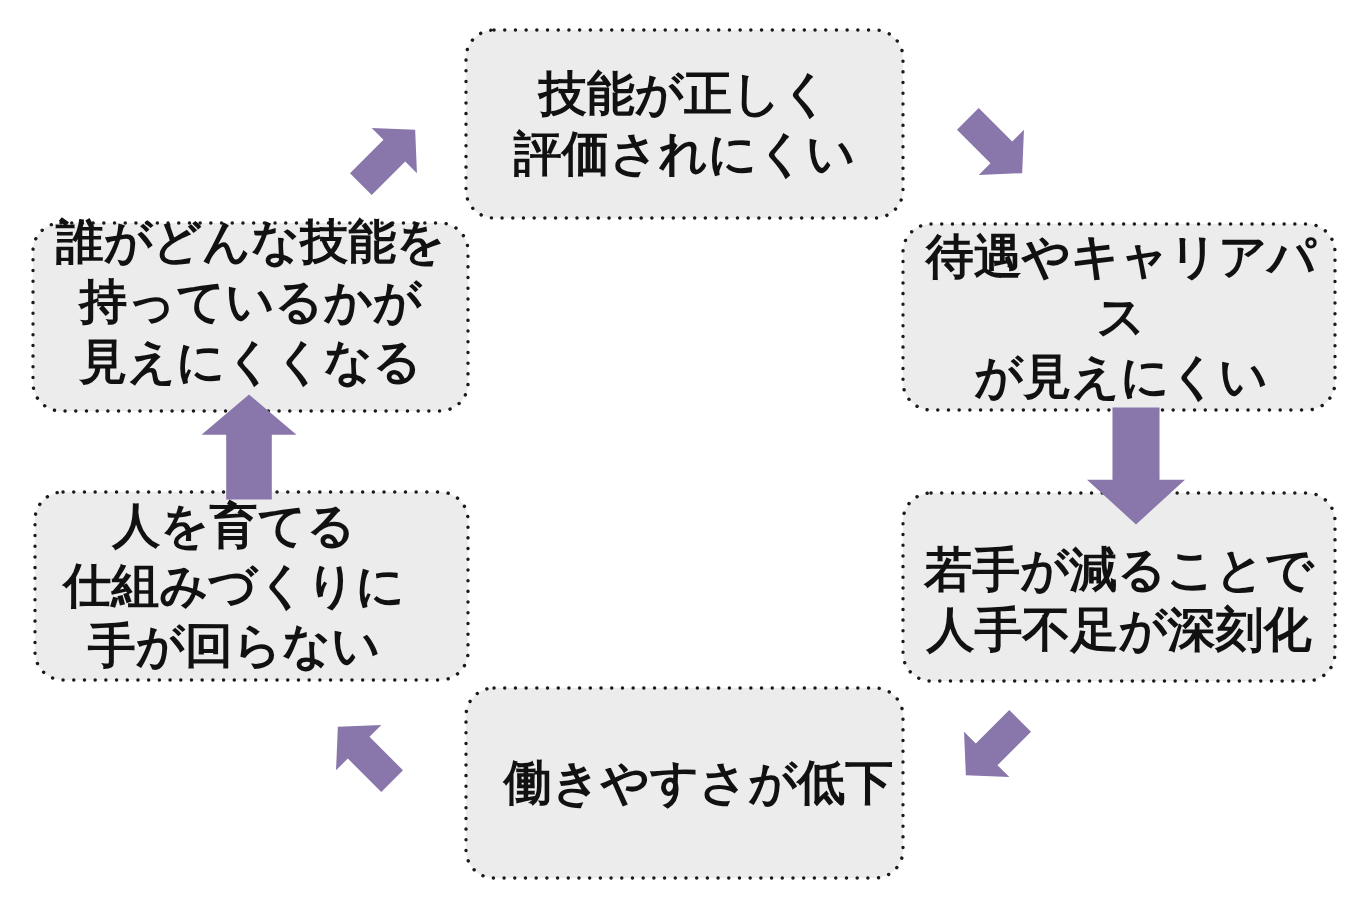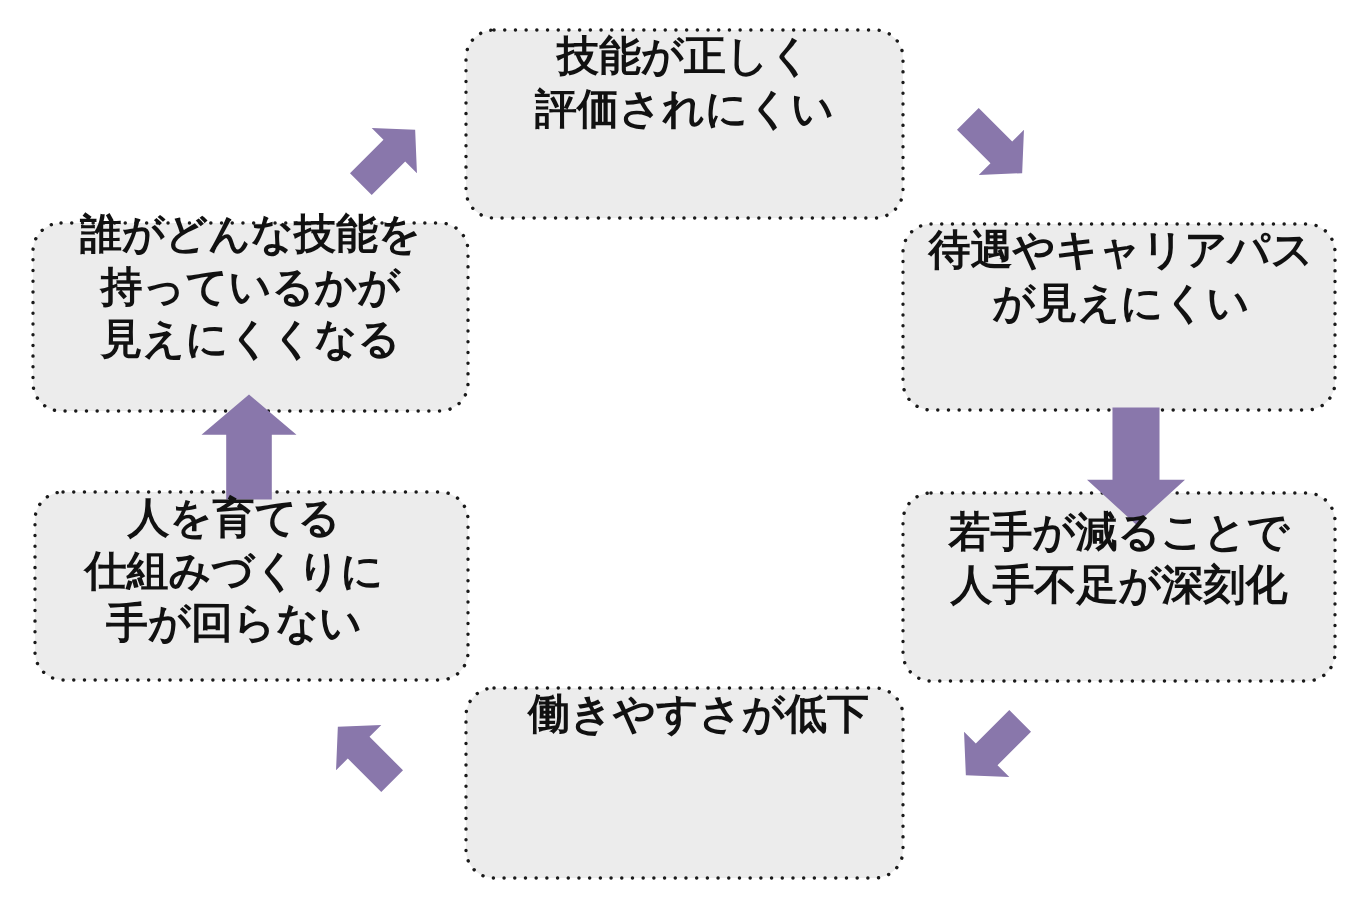--- a/index.html
+++ b/index.html
@@ -31,26 +31,26 @@
     stroke-width: 3.4;
     stroke-linecap: round;
     stroke-dasharray: 0.1 10.6;
   }
   .arrow {
     fill: var(--arrow-color);
   }
   .node-label {
     position: absolute;
     display: flex;
-    align-items: flex-start;
+    align-items: center;
     justify-content: center;
     text-align: center;
     color: var(--text-color);
     font-weight: bold;
-    font-size: 42px;
+    font-size: 48px;
     line-height: 1.25;
   }
   .node-label span {
     white-space: pre-line;
   }
 </style>
 </head>
 <body>
 
 <div class="canvas">

